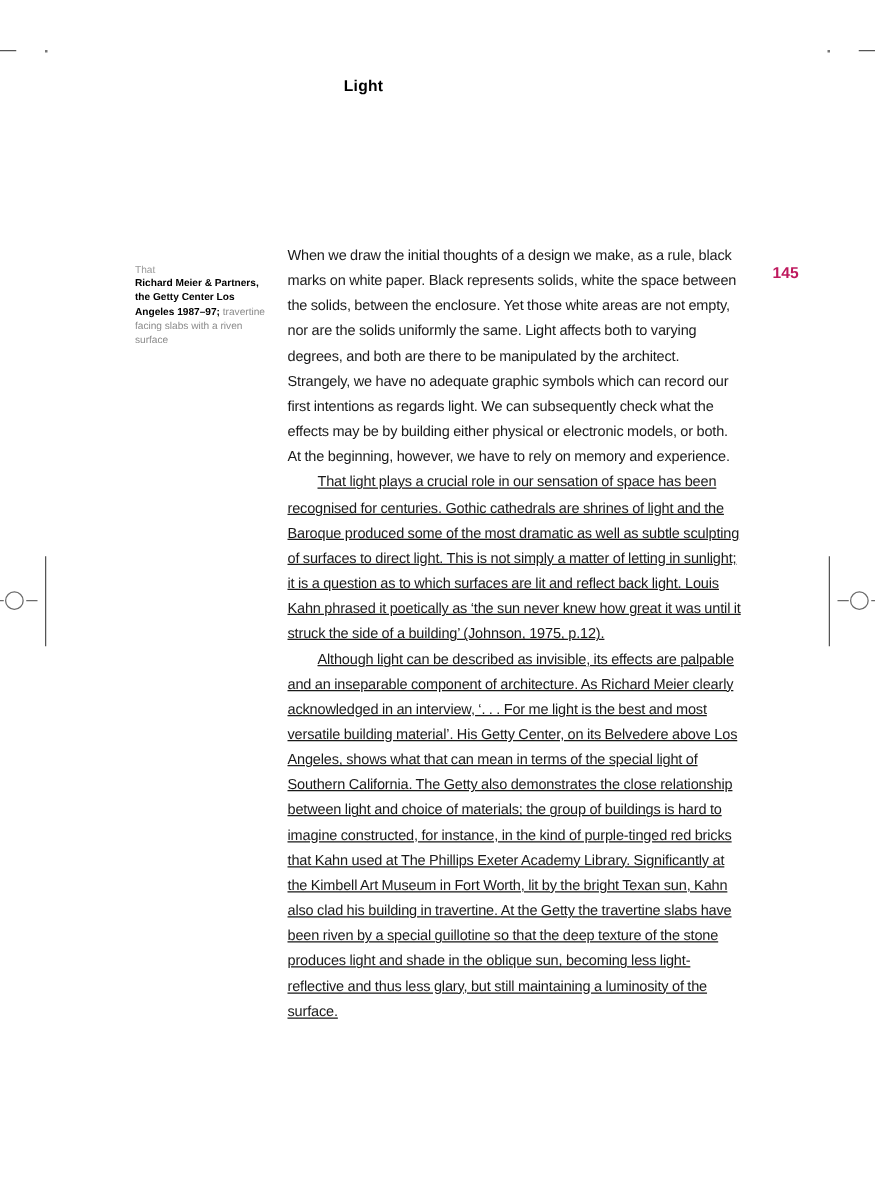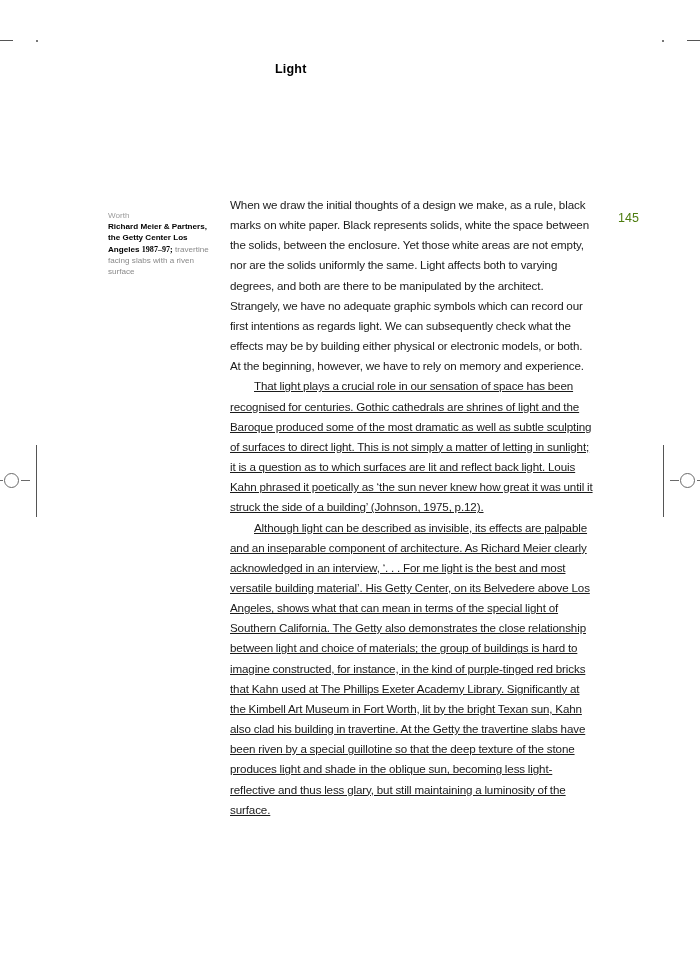--- a/index.html
+++ b/index.html
@@ -95,35 +95,34 @@
     color: #9a9a9a;
     font-weight: normal;
   }
   .caption .cap-credit {
     color: #000000;
     font-weight: bold;
   }
   .caption .cap-years {
     color: #000000;
     font-weight: bold;
-    font-family: Liberation Serif, serif;
   }
   .caption .cap-desc {
     color: #8a8a8a;
     font-weight: normal;
   }
 
   
   .folio {
     position: absolute;
     left: 618px;
     top: 211px;
     font-size: 12.5px;
-    font-weight: normal;
-    color: #4d7c0f;
+    font-weight: bold;
+    color: #be185d;
   }
 
   
   .body-col {
     position: absolute;
     left: 230px;
     top: 195px;
     width: 365px;
   }
   .body-col p {
@@ -163,21 +162,21 @@
     <div class="ring"></div>
     <div class="bar-l"></div>
     <div class="bar-r"></div>
   </div>
 
   <div class="section-title">Light</div>
 
   <div class="folio">145</div>
 
   <div class="caption">
-    <span class="cap-label">Worth</span><span class="cap-credit">Richard Meier &amp; Partners, the Getty Center Los Angeles</span> <span class="cap-years">1987–97;</span><span class="cap-desc"> travertine facing slabs with a riven surface</span>
+    <span class="cap-label">That</span><span class="cap-credit">Richard Meier &amp; Partners, the Getty Center Los Angeles</span> <span class="cap-years">1987–97;</span><span class="cap-desc"> travertine facing slabs with a riven surface</span>
   </div>
 
   <div class="body-col">
     <p>When we draw the initial thoughts of a design we make, as a rule, black marks on white paper. Black represents solids, white the space between the solids, between the enclosure. Yet those white areas are not empty, nor are the solids uniformly the same. Light affects both to varying degrees, and both are there to be manipulated by the architect. Strangely, we have no adequate graphic symbols which can record our first intentions as regards light. We can subsequently check what the effects may be by building either physical or electronic models, or both. At the beginning, however, we have to rely on memory and experience.</p>
     <p class="indent">That light plays a crucial role in our sensation of space has been recognised for centuries. Gothic cathedrals are shrines of light and the Baroque produced some of the most dramatic as well as subtle sculpting of surfaces to direct light. This is not simply a matter of letting in sunlight; it is a question as to which surfaces are lit and reflect back light. Louis Kahn phrased it poetically as ‘the sun never knew how great it was until it struck the side of a building’ (Johnson, 1975, p.12).</p>
     <p class="indent">Although light can be described as invisible, its effects are palpable and an inseparable component of architecture. As Richard Meier clearly acknowledged in an interview, ‘. . . For me light is the best and most versatile building material’. His Getty Center, on its Belvedere above Los Angeles, shows what that can mean in terms of the special light of Southern California. The Getty also demonstrates the close relationship between light and choice of materials; the group of buildings is hard to imagine constructed, for instance, in the kind of purple-tinged red bricks that Kahn used at The Phillips Exeter Academy Library. Significantly at the Kimbell Art Museum in Fort Worth, lit by the bright Texan sun, Kahn also clad his building in travertine. At the Getty the travertine slabs have been riven by a special guillotine so that the deep texture of the stone produces light and shade in the oblique sun, becoming less light-reflective and thus less glary, but still maintaining a luminosity of the surface.</p>
   </div>
 
 </div>
 

